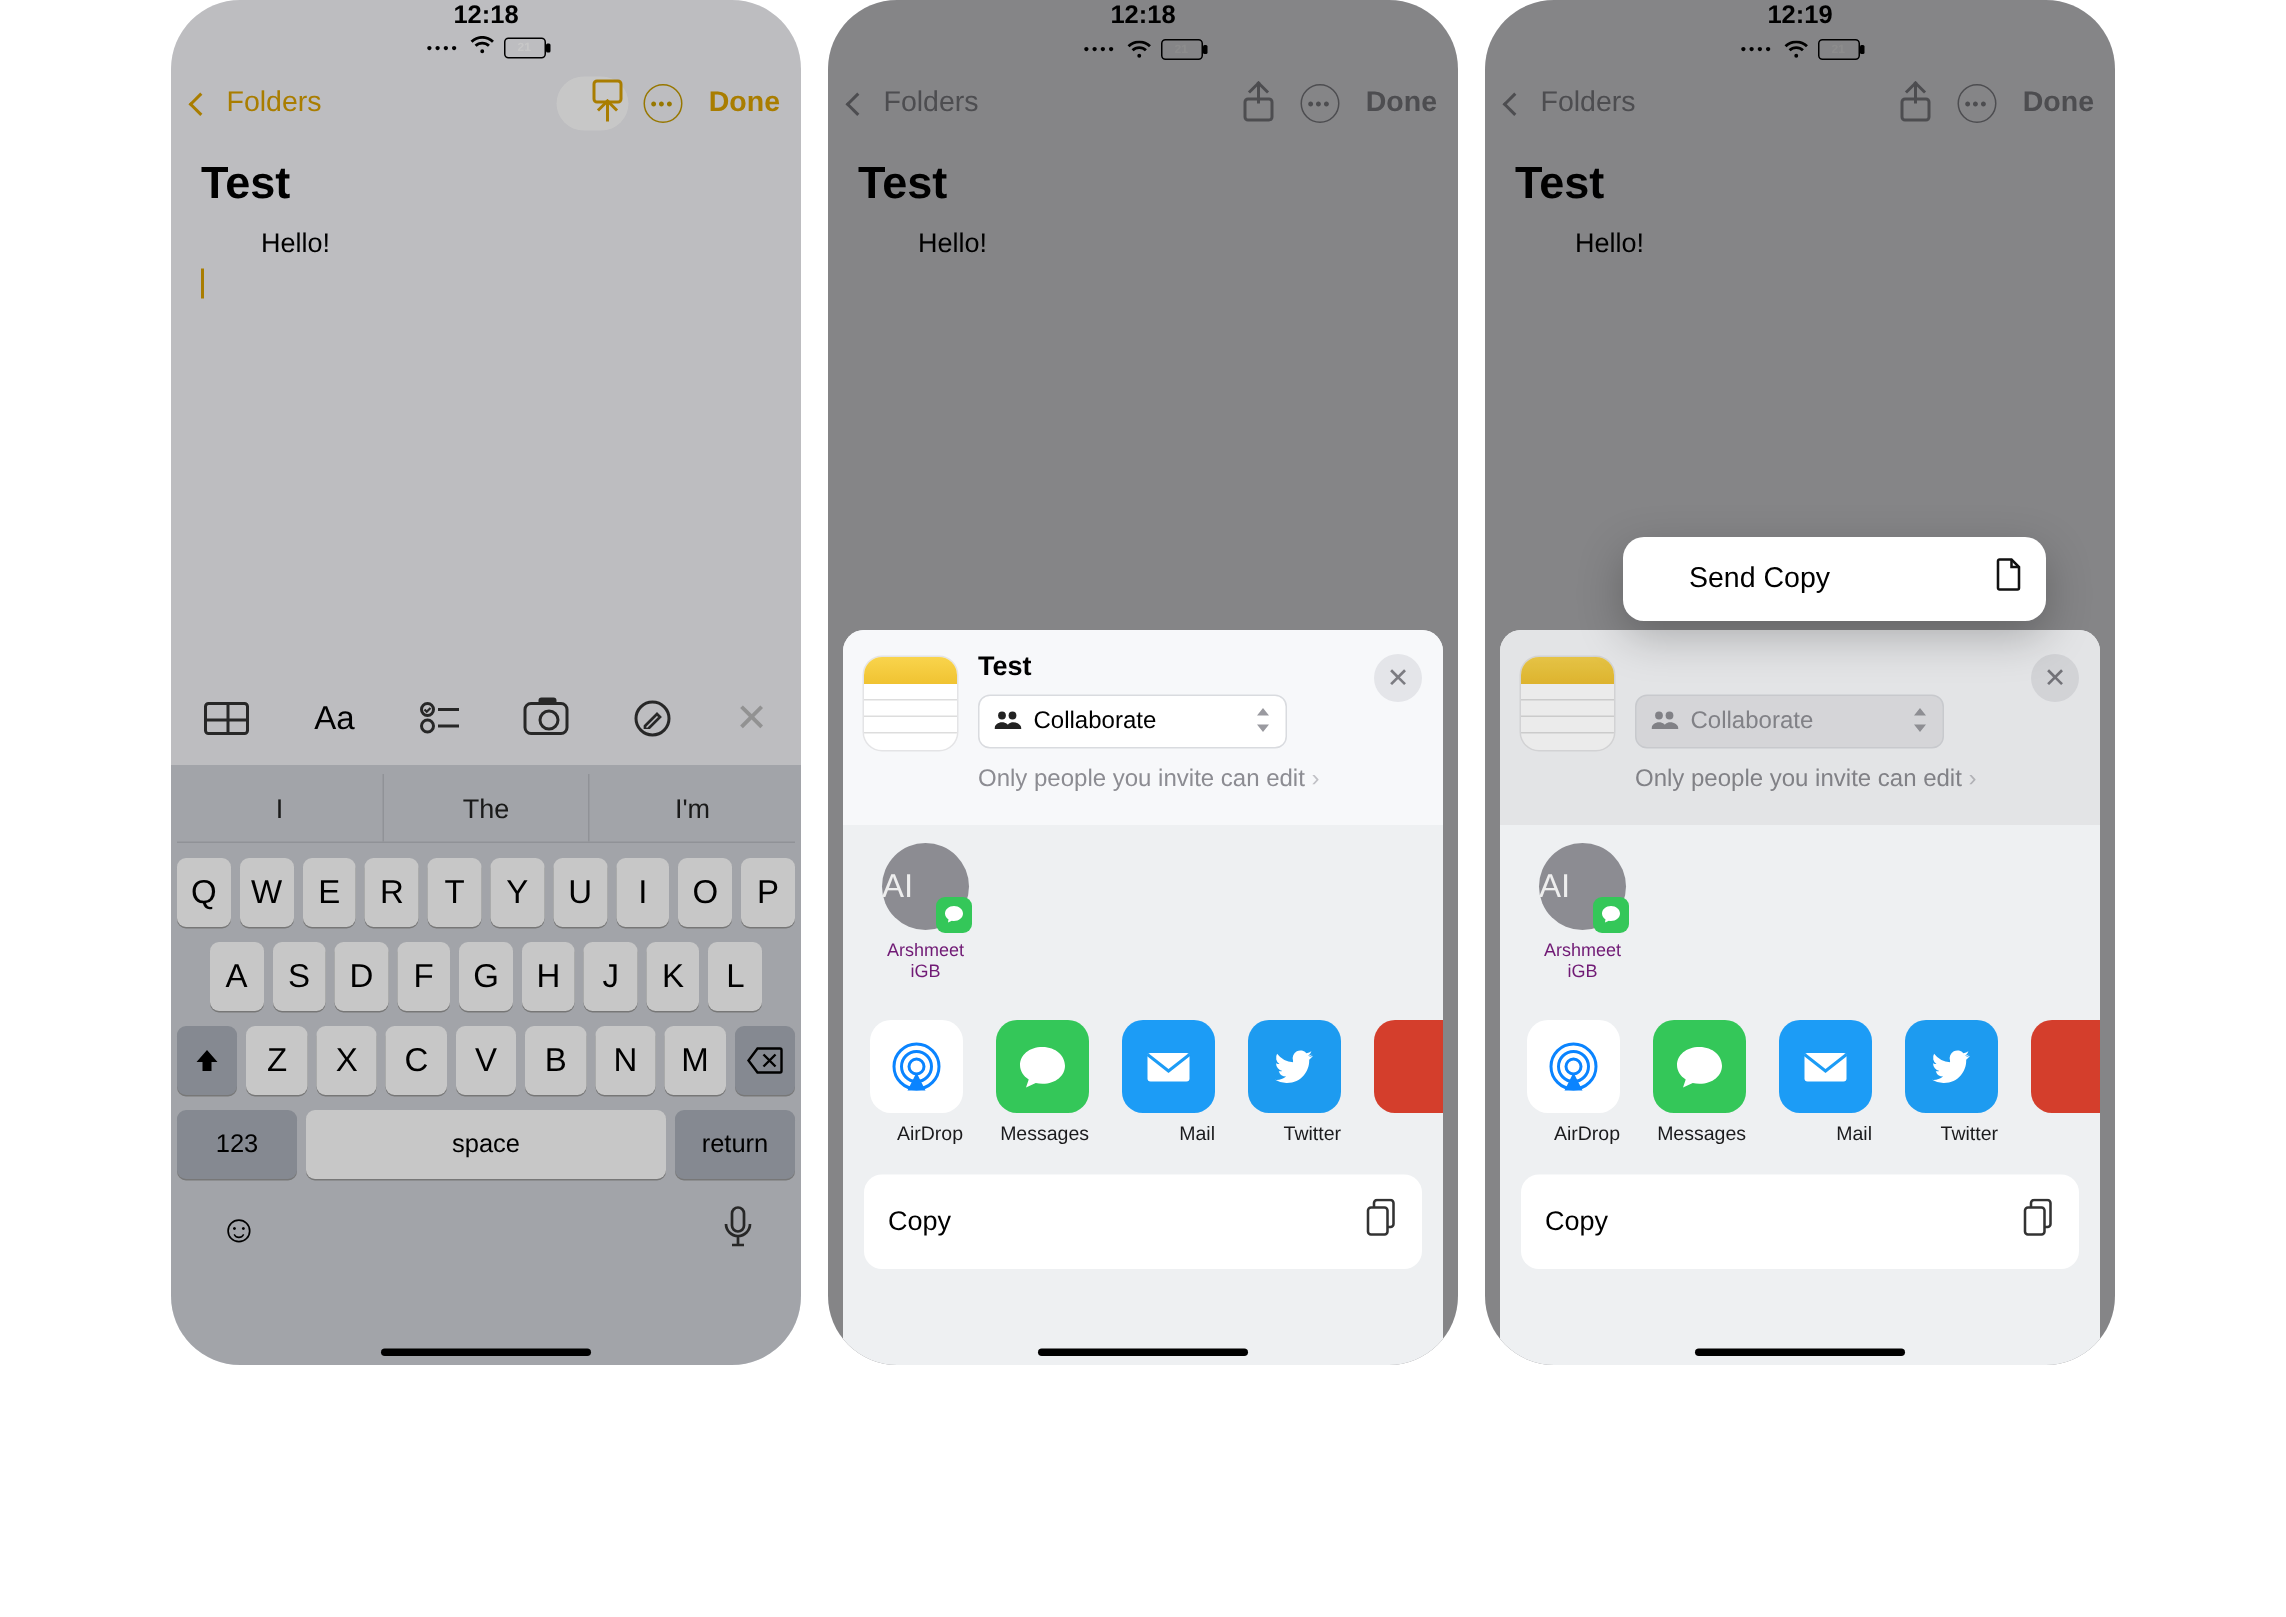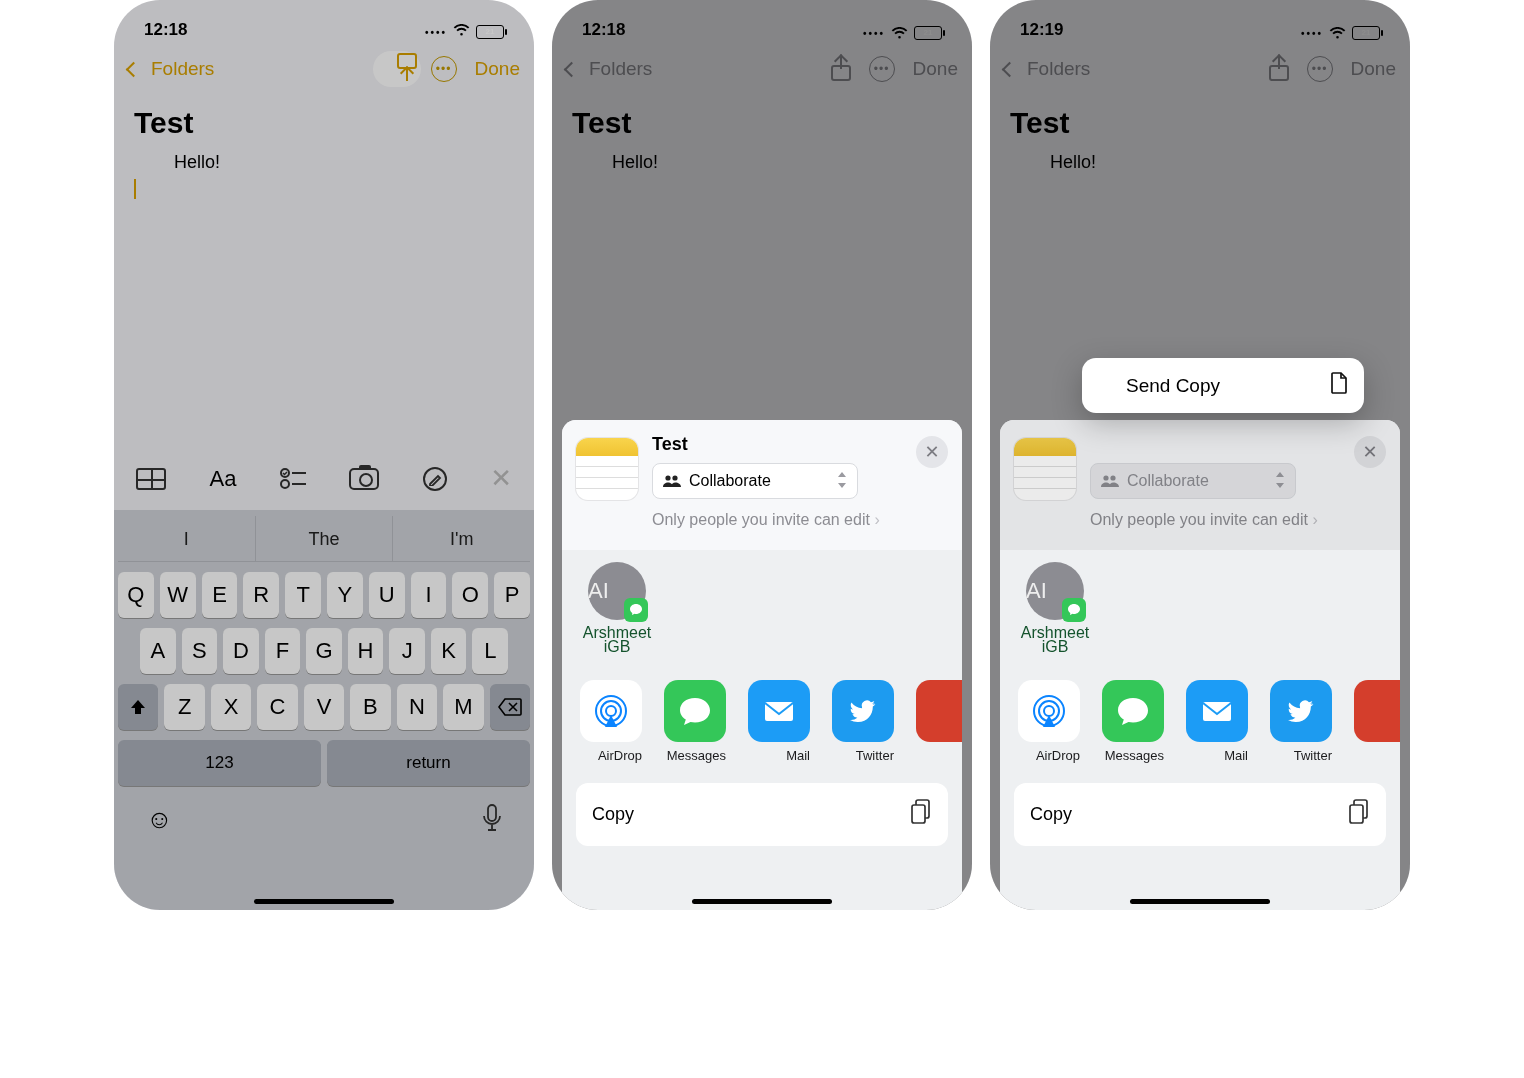--- a/index.html
+++ b/index.html
@@ -25,26 +25,27 @@
     inset: 0;
     background: rgba(0,0,0,0.45);
     z-index: 50;
   }
   
   .status {
     position: relative;
     height: 40px;
     display: flex;
     justify-content: space-between;
-    align-items: flex-end;
+    align-items: center;
     padding: 0 30px 0 30px;
     font-weight: 600;
     font-size: 17px;
     color: #000;
     z-index: 10;
+    flex-direction: column;
   }
   .status .right { display:flex; align-items:center; gap:6px; font-size:14px;}
   .status .dots { letter-spacing: 2px; font-size:10px;}
   .battery {
     width:28px;height:14px;border:1.5px solid #000;border-radius:3px;position:relative;
   }
   .battery::after{content:"";position:absolute;right:-4px;top:3px;width:2.5px;height:6px;background:#000;border-radius:1px;}
   .battery .fill{background:#000;width:7px;height:100%;border-radius:1px;}
   .battery .txt{position:absolute;inset:0;color:#fff;font-size:8px;text-align:center;line-height:12px;font-weight:700;}
 
@@ -57,21 +58,21 @@
   }
   .nav .left{display:flex;align-items:center;gap:12px;color:#d9a100;font-size:19px;}
   .nav .right{display:flex;align-items:center;gap:18px;color:#d9a100;}
   .chev-left{width:11px;height:11px;border-left:2.5px solid currentColor;border-bottom:2.5px solid currentColor;transform:rotate(45deg);}
   .share-ic{width:20px;height:24px;position:relative;}
   .share-ic .box{position:absolute;bottom:0;left:0;width:20px;height:16px;border:2px solid currentColor;border-radius:3px;}
   .share-ic .arr{position:absolute;top:-1px;left:9px;width:2px;height:13px;background:currentColor;}
   .share-ic .ah{position:absolute;top:-1px;left:5px;width:10px;height:10px;border-top:2px solid currentColor;border-left:2px solid currentColor;transform:rotate(45deg);}
   .share-hl{background:#fff;border-radius:12px;padding:10px 16px;box-shadow:0 0 0 8px rgba(255,255,255,1);z-index:90;position:relative;}
   .ellipsis-ic{width:26px;height:26px;border:1.7px solid currentColor;border-radius:50%;display:flex;align-items:center;justify-content:center;font-size:12px;letter-spacing:1px;color:#c29900;}
-  .done{font-weight:400;font-size:19px;}
+  .done{font-weight:700;font-size:19px;}
 
   .note-body{padding:8px 20px;position:relative;z-index:10;}
   .note-title{font-size:30px;font-weight:700;margin-bottom:12px;}
   .note-text{font-size:18px;margin-left:40px;}
   .cursor{display:inline-block;width:2px;height:20px;background:#d9a100;margin-top:6px;}
 
   
   .kb-toolbar{position:absolute;bottom:406px;left:0;right:0;display:flex;justify-content:space-between;align-items:center;padding:10px 22px;z-index:10;}
   .tbl-ic{width:30px;height:22px;border:2px solid #333;border-radius:3px;position:relative;}
   .tbl-ic::before{content:"";position:absolute;left:50%;top:0;bottom:0;width:2px;background:#333;}
@@ -116,21 +117,21 @@
   .collab-chip .updown{position:absolute;right:10px;color:#9a9aa0;font-size:14px;}
   .people-ic{font-size:15px;}
   .invite-line{margin-left:76px;margin-top:12px;color:#8c8c92;font-size:16px;}
   .invite-line .chv{color:#c1c1c6;}
   .close-btn{position:absolute;top:16px;right:14px;width:32px;height:32px;border-radius:50%;background:#e4e5e9;display:flex;align-items:center;justify-content:center;color:#7c7c82;font-size:18px;}
 
   .contacts{display:flex;padding:12px 16px 0;}
   .contact{text-align:center;width:78px;}
   .avatar{width:58px;height:58px;border-radius:50%;background:#8c8c92;color:#eee;display:flex;align-items:center;justify-content:flex-start;font-size:22px;font-weight:500;margin:0 auto;position:relative;}
   .avatar .badge{position:absolute;bottom:-2px;right:-2px;width:24px;height:24px;background:#34c759;border-radius:6px;display:flex;align-items:center;justify-content:center;color:#fff;font-size:15px;}
-  .contact .nm{font-size:16px;margin-top:6px;color:#14532d;line-height:14px;}
+  .contact .nm{font-size:12px;margin-top:6px;color:#701a75;line-height:14px;}
 
   .apps{display:flex;gap:22px;padding:26px 18px 0;overflow:hidden;}
   .app{text-align:right;}
   .app .aicon{width:62px;height:62px;border-radius:14px;display:flex;align-items:center;justify-content:center;font-size:32px;color:#fff;}
   .app .albl{font-size:13px;margin-top:6px;color:#1b1b1d;}
   .ad{background:#fff;}
   .ad svg{width:40px;height:40px;}
   .msg{background:#34c759;}
   .mail{background:#1c9cf6;}
   .tw{background:#1d9bf0;}
@@ -259,20 +260,21 @@
         <div class="key">M</div>
       <div class="key sp">
         <svg width="24" height="18" viewBox="0 0 24 18">
             <path d="M7 1h15a1 1 0 011 1v14a1 1 0 01-1 1H7L1 9 7 1z" fill="none" stroke="#000" stroke-width="1.6"></path>
             <path d="M11 5l8 8M19 5l-8 8" stroke="#000" stroke-width="1.6"></path>
           </svg>
       </div>
     </div>
     <div class="krow r4">
       <div class="key sp">123</div>
+      <div class="key space">space</div>
       <div class="key sp">return</div>
     </div>
     <div class="kb-bottom">
       <span class="emoji">☺</span>
       <span class="mic">
         <svg width="20" height="28" viewBox="0 0 20 28">
             <rect x="6" y="1" width="8" height="16" rx="4" fill="none" stroke="#333" stroke-width="1.8"></rect>
             <path d="M2 12a8 8 0 0016 0M10 20v6M6 26h8" stroke="#333" stroke-width="1.8" fill="none"></path>
           </svg>
       </span>

